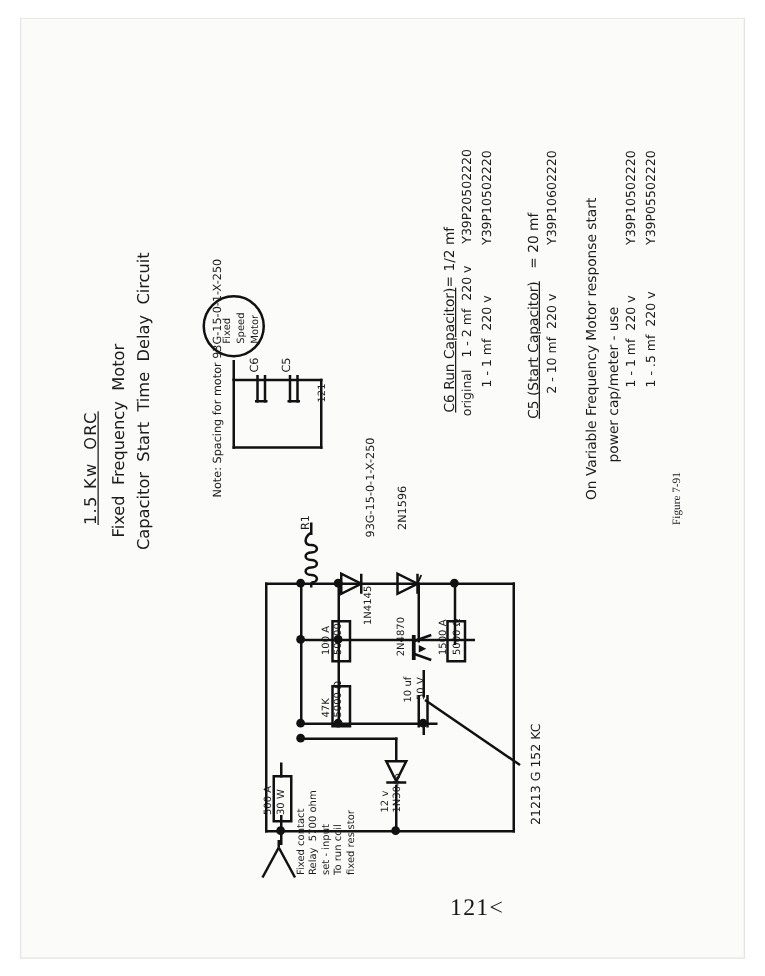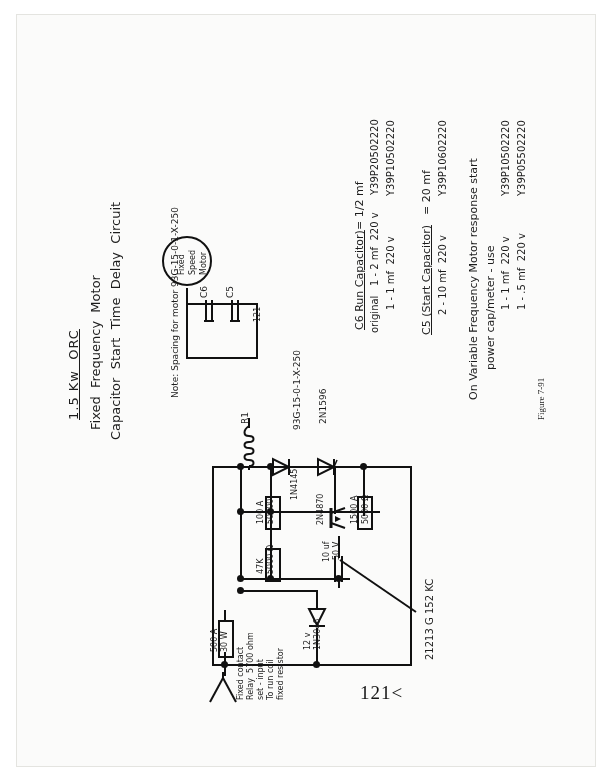--- a/index.html
+++ b/index.html
@@ -254,16 +254,16 @@
   <div class="handnote rot90" style="left:236px; top:700px; font-size:8px;">Fixed contact</div>
   <div class="handnote rot90" style="left:246px; top:700px; font-size:8px;">Relay  5700 ohm</div>
   <div class="handnote rot90" style="left:256px; top:700px; font-size:8px;">set - input</div>
   <div class="handnote rot90" style="left:266px; top:700px; font-size:8px;">To run coil</div>
   <div class="handnote rot90" style="left:276px; top:700px; font-size:8px;">fixed resistor</div>
 
   <div class="handnote rot90" style="left:424px; top:660px; font-size:10px;">21213 G 152 KC</div>
 
   <div class="handnote rot90" style="left:292px; top:430px; font-size:9px;">93G-15-0-1-X-250</div>
 
-  <div class="pagenum" style="left:360px; top:682px;">121&lt;</div>
+  <div class="pagenum" style="left:360px; top:716px;">121&lt;</div>
 
   <div class="figcap rot90" style="left:536px; top:420px;">Figure 7-91</div>
 </div>
 
 </body></html>

